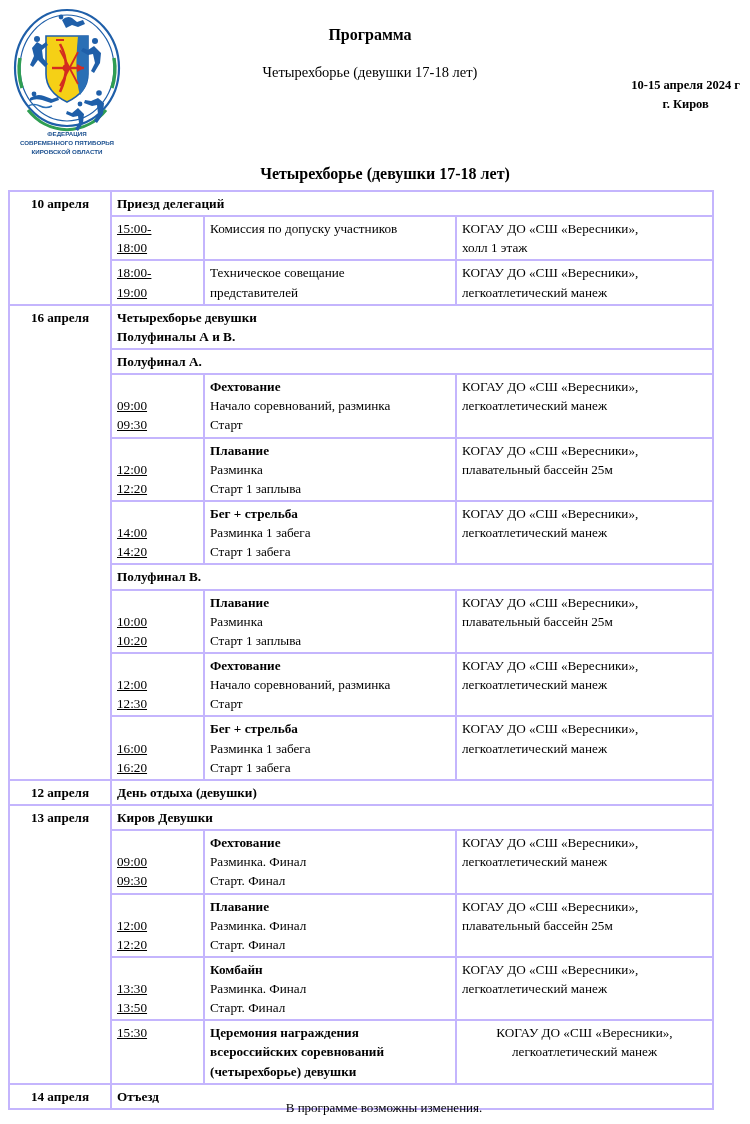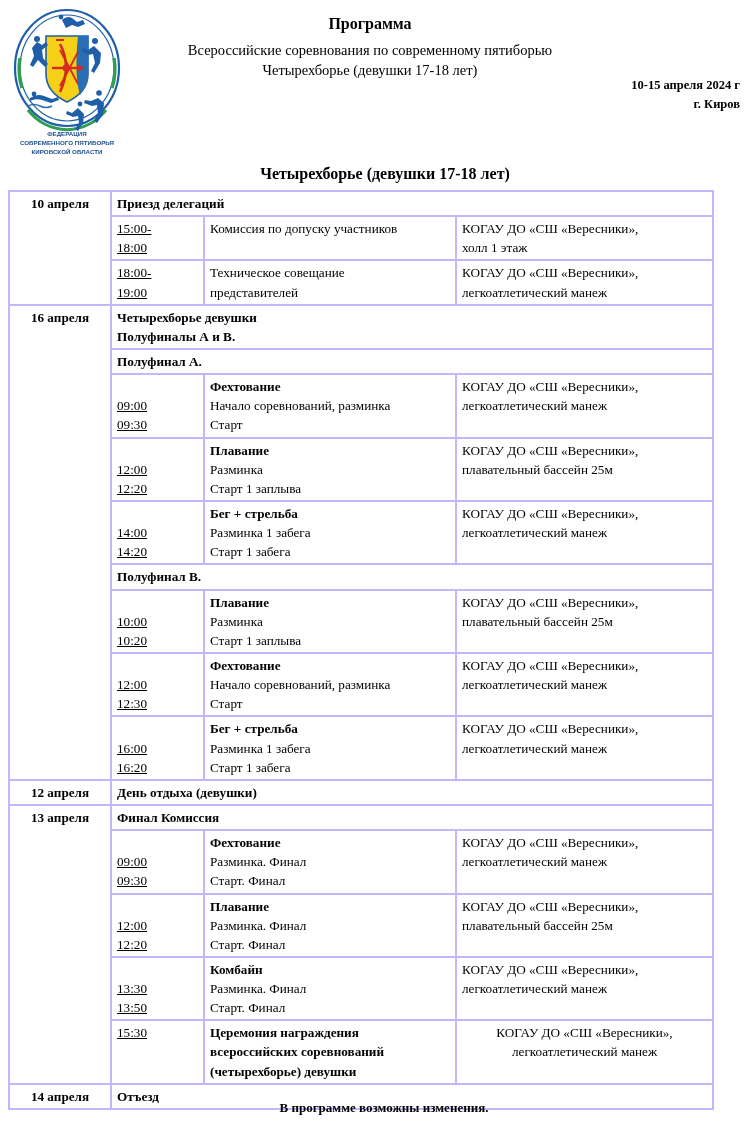--- a/index.html
+++ b/index.html
@@ -41,37 +41,37 @@
     position: absolute;
     left: 130px;
     top: 8px;
     width: 480px;
     text-align: center;
   }
   .doc-title {
     font-size: 16px;
     font-weight: bold;
     line-height: 1.35;
-    margin: 5px;
+    margin: 16px;
   }
   .doc-sub1 {
     font-size: 14.5px;
     line-height: 1.4;
     margin: 0;
   }
   .doc-sub2 {
     font-size: 14.5px;
     line-height: 1.4;
     margin: 0;
   }
   .meta-block {
     position: absolute;
     right: 10px;
     top: 76px;
-    text-align: right;
+    text-align: center;
     font-size: 12.5px;
     font-weight: bold;
     line-height: 1.55;
     margin-left: 26px;
   }
 
   
   .section-title {
     text-align: center;
     font-size: 16px;
@@ -144,21 +144,21 @@
   }
 
   
   .footer-note {
     position: absolute;
     left: 0;
     right: 0;
     top: 1100px;
     text-align: center;
     font-size: 13px;
-    font-weight: bold;
+    font-weight: normal;
     padding-left: 18px;
   }
 </style>
 </head>
 <body>
 
 <div class="page">
 
   <div class="header">
 
@@ -207,21 +207,20 @@
         <path d="M20 100 q6 -3 12 0 q6 3 12 0" fill="none" stroke="#2a6fb5" stroke-width="1.4"></path>
 
         <text x="59" y="130" text-anchor="middle" font-family="Liberation Sans, sans-serif" font-size="6.2" font-weight="bold" fill="#1a4f8f">ФЕДЕРАЦИЯ</text>
         <text x="59" y="139" text-anchor="middle" font-family="Liberation Sans, sans-serif" font-size="6.2" font-weight="bold" fill="#1a4f8f">СОВРЕМЕННОГО ПЯТИБОРЬЯ</text>
         <text x="59" y="148" text-anchor="middle" font-family="Liberation Sans, sans-serif" font-size="6.2" font-weight="bold" fill="#1a4f8f">КИРОВСКОЙ ОБЛАСТИ</text>
       </svg>
     </div>
 
     <div class="title-block">
       <p class="doc-title">Программа</p>
-      <p class="doc-sub1">Всероссийские соревнования по современному пятиборью</p>
       <p class="doc-sub2">Четырехборье (девушки 17-18 лет)</p>
     </div>
 
     <div class="meta-block">
       <div>10-15 апреля 2024 г</div>
       <div>г. Киров</div>
     </div>
   </div>
 
   <div class="section-title">Четырехборье (девушки 17-18 лет)</div>
@@ -344,21 +343,21 @@
 легкоатлетический манеж</td>
       </tr>
 
       <tr>
         <td class="cell-date">12 апреля</td>
         <td class="cell-banner" colspan="3">День отдыха (девушки)</td>
       </tr>
 
       <tr>
         <td class="cell-date" rowspan="5">13 апреля</td>
-        <td class="cell-banner" colspan="3">Финал Комиссия</td>
+        <td class="cell-banner" colspan="3">Киров Девушки</td>
       </tr>
       <tr>
         <td class="cell-time">
 09:00
 09:30</td>
         <td class="cell-event">
           <span class="disc">Фехтование</span>
           <span class="ln">Разминка. Финал</span>
           <span class="ln">Старт. Финал</span>
         </td>

